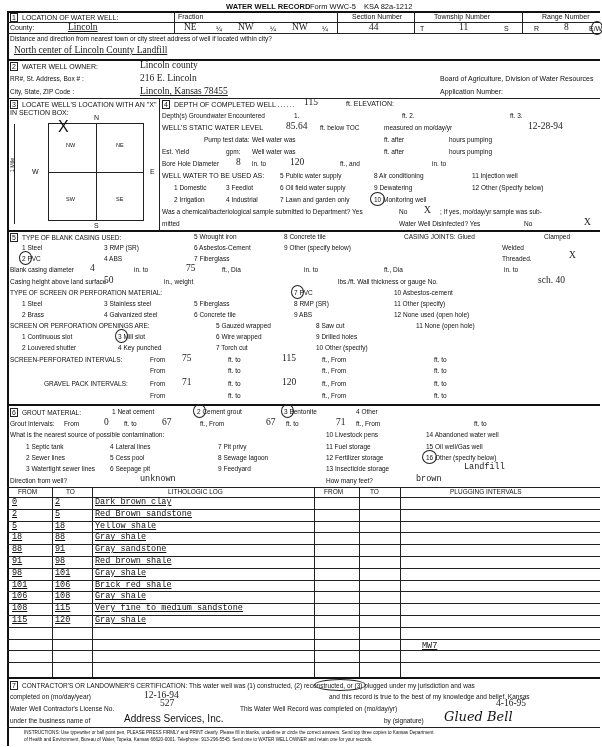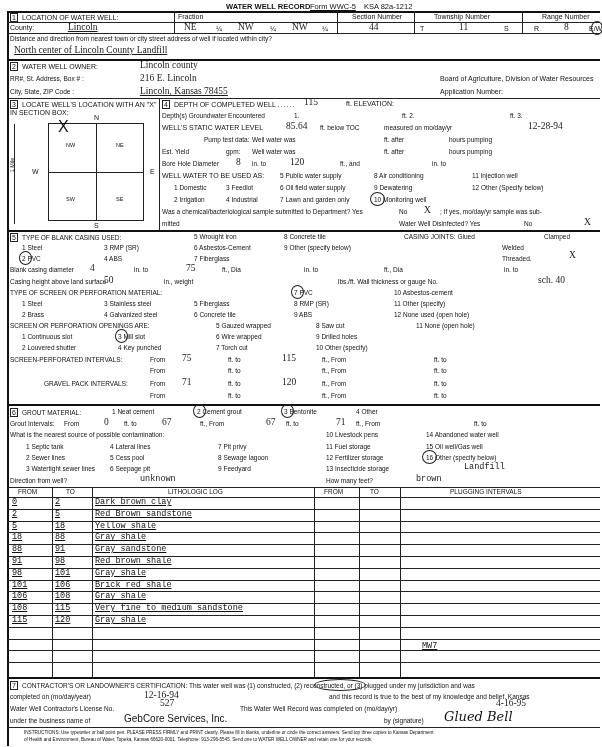--- a/index.html
+++ b/index.html
@@ -23,21 +23,21 @@
   .grid-box { position: absolute; border: 1px solid #222; }
   .logrow { position: absolute; left: 0; height: 12px; width: 280px; }
   .logrow span { position: absolute; top: 0; font-family: "Liberation Mono", monospace; font-size: 8.5px; text-decoration: underline; }
 </style>
 </head>
 <body>
 
 <div class="page">
 
   <div class="abs bold" style="left:222px;top:2px;font-size:7.5px;">WATER WELL RECORD</div>
-  <div class="abs" style="left:306px;top:2px;font-size:7.5px;text-decoration:underline;">Form WWC-5</div>
+  <div class="abs" style="left:306px;top:2px;font-size:7.5px;">Form WWC-5</div>
   <div class="abs" style="left:360px;top:2px;font-size:7.5px;">KSA 82a-1212</div>
 
   <div class="vthick" style="left:3px;top:11px;height:735px;"></div>
   <div class="hthick" style="left:3px;top:11px;width:593px;"></div>
 
   <div class="abs" style="left:6px;top:13px;"><span class="num">1</span><span>LOCATION OF WATER WELL:</span></div>
   <div class="vline" style="left:170px;top:11px;height:22px;"></div>
   <div class="abs" style="left:174px;top:13px;">Fraction</div>
   <div class="vline" style="left:333px;top:11px;height:22px;"></div>
   <div class="abs" style="left:348px;top:13px;">Section Number</div>
@@ -366,20 +366,20 @@
   <div class="abs small" style="left:6px;top:681px;"><span class="num">7</span><span>CONTRACTOR'S OR LANDOWNER'S CERTIFICATION: This water well was</span> <span>(1) constructed</span><span>, (2) reconstructed, or (3) plugged under my jurisdiction and was</span></div>
   <div class="circ" style="left:310px;top:679px;width:52px;height:12px;"></div>
   <div class="abs small" style="left:6px;top:693px;">completed on (mo/day/year)</div>
   <div class="abs hw" style="left:140px;top:690px;">12-16-94</div>
   <div class="abs small" style="left:325px;top:693px;">and this record is true to the best of my knowledge and belief. Kansas</div>
   <div class="abs small" style="left:6px;top:705px;">Water Well Contractor's License No.</div>
   <div class="abs hw" style="left:156px;top:698px;">527</div>
   <div class="abs small" style="left:236px;top:705px;">This Water Well Record was completed on (mo/day/yr)</div>
   <div class="abs hw" style="left:492px;top:698px;">4-16-95</div>
   <div class="abs small" style="left:6px;top:717px;">under the business name of</div>
-  <div class="abs" style="left:120px;top:713px;font-size:10px;">GebCore Services, Inc.</div>
+  <div class="abs" style="left:120px;top:713px;font-size:10px;">Address Services, Inc.</div>
   <div class="abs small" style="left:380px;top:717px;">by (signature)</div>
   <div class="abs" style="left:440px;top:709px;font-family:'DejaVu Serif',serif;font-style:italic;font-size:13px;">Glued Bell</div>
   <div class="hline" style="left:3px;top:727px;width:593px;"></div>
 
   <div class="abs" style="left:20px;top:730px;font-size:4.6px;">INSTRUCTIONS: Use typewriter or ball point pen. PLEASE PRESS FIRMLY and PRINT clearly. Please fill in blanks, underline or circle the correct answers. Send top three copies to Kansas Department</div>
   <div class="abs" style="left:20px;top:737px;font-size:4.6px;">of Health and Environment, Bureau of Water, Topeka, Kansas 66620-0001. Telephone: 913-296-5545. Send one to WATER WELL OWNER and retain one for your records.</div>
 </div>
 
 </body></html>

